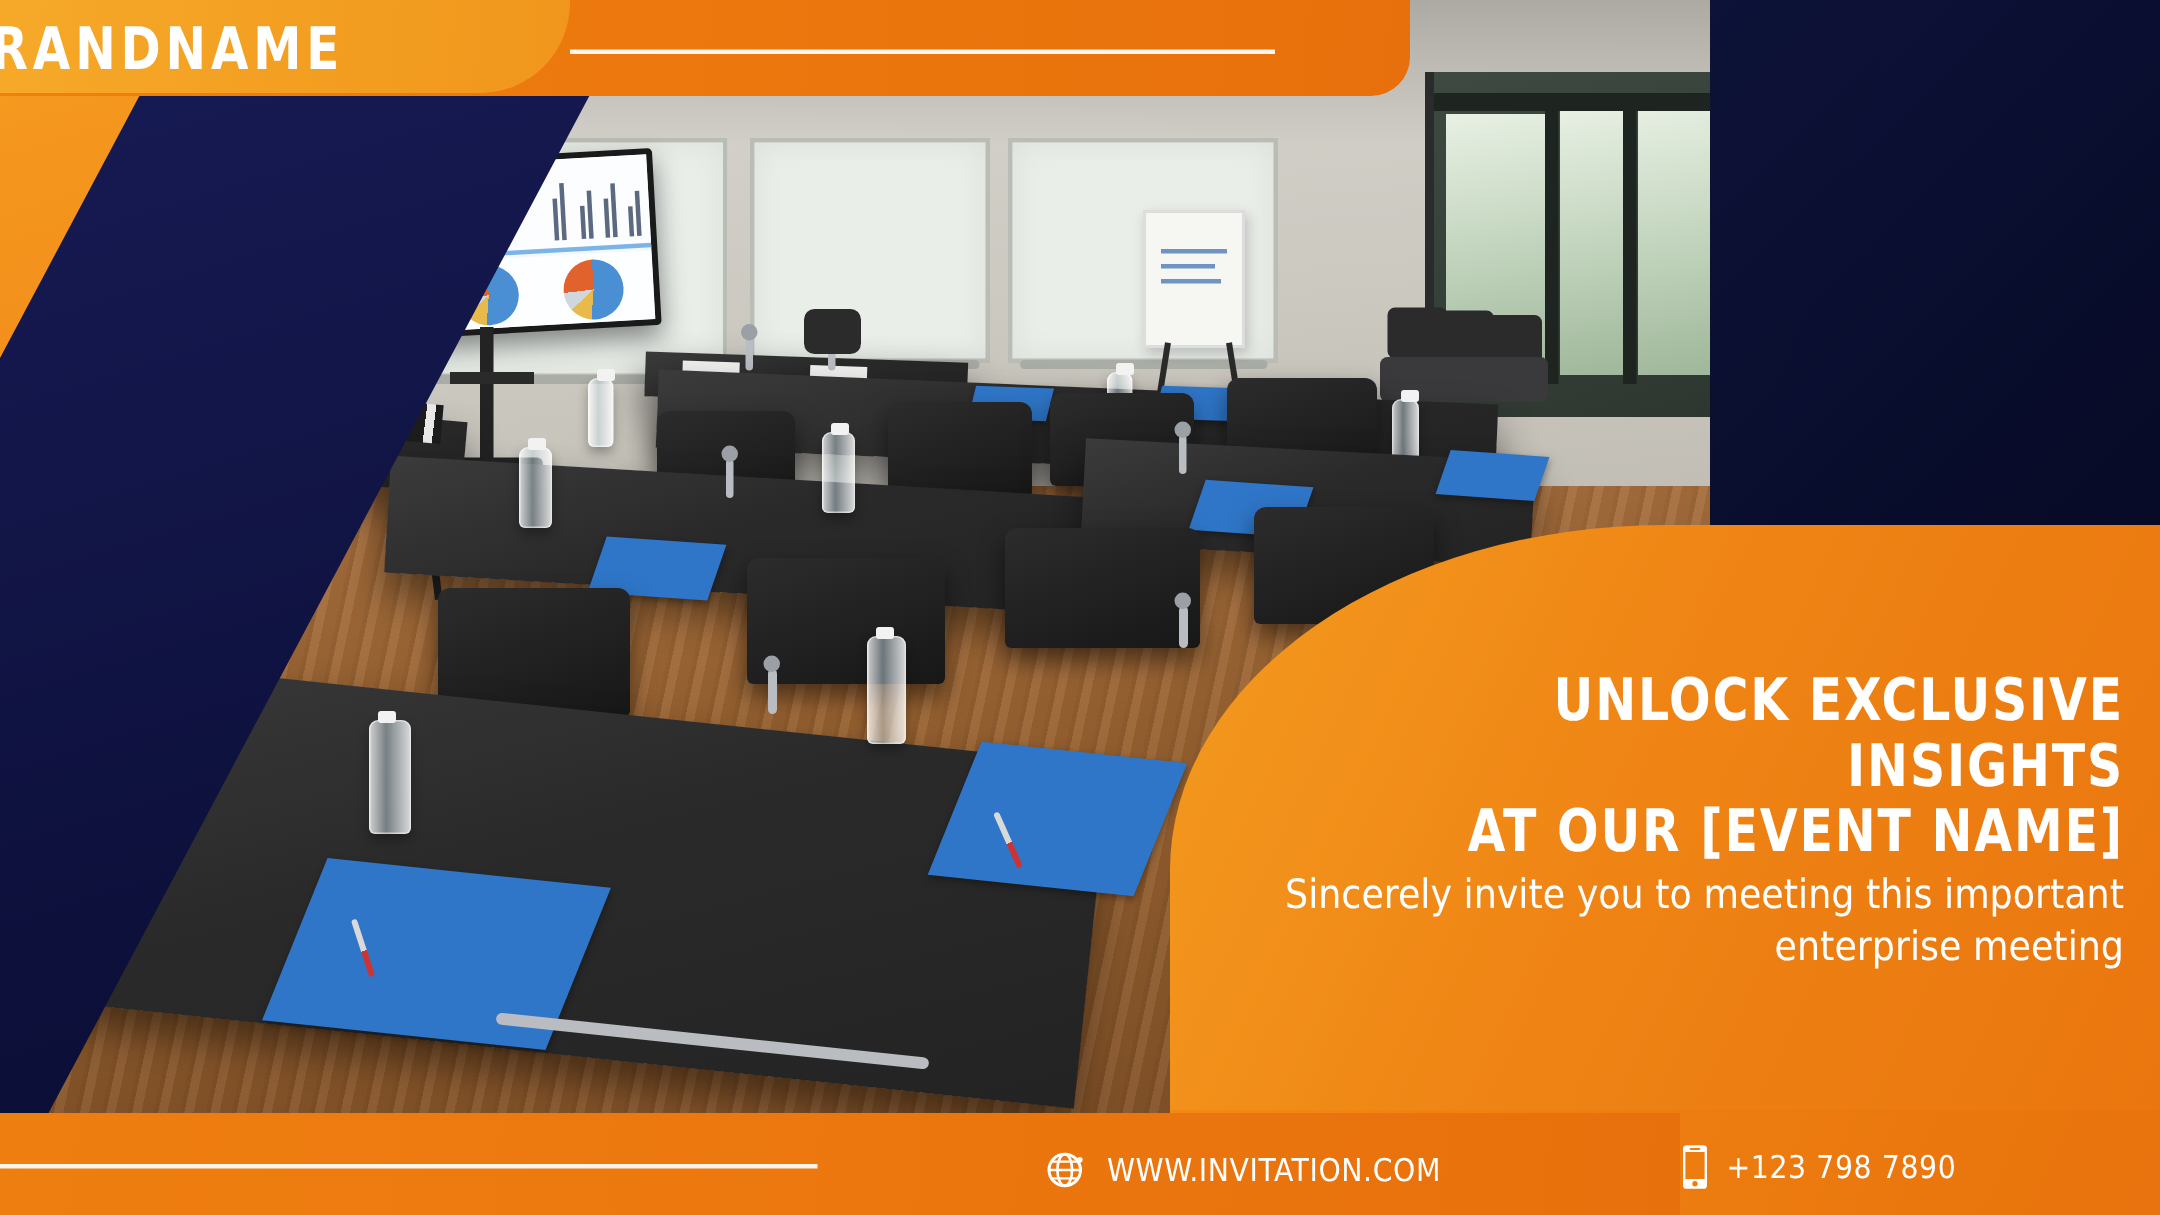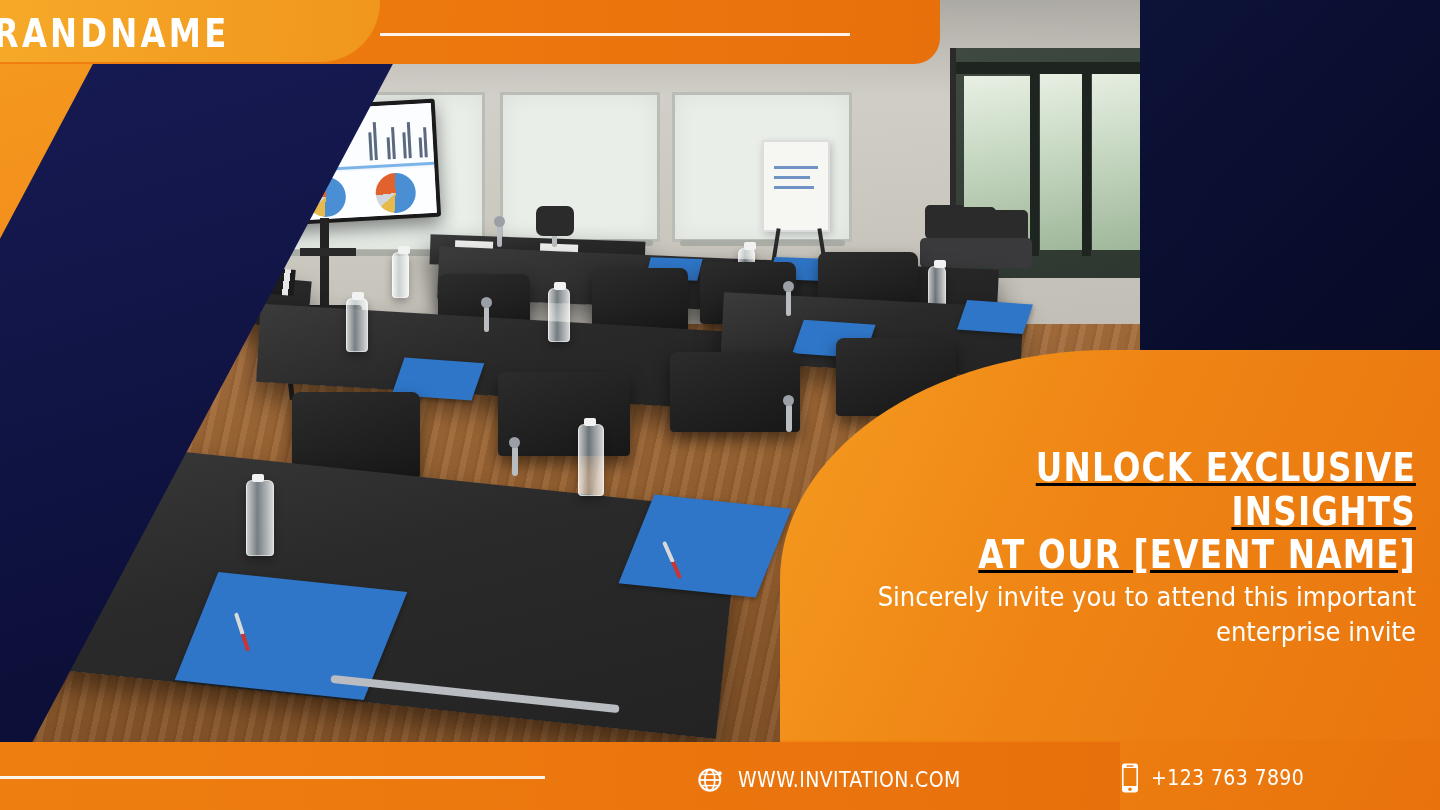--- a/index.html
+++ b/index.html
@@ -105,21 +105,21 @@
       border-top-left-radius:330px 230px;}
   .orange-panel-foot{right:0;bottom:0;width:660px;height:70px;
       background:linear-gradient(115deg,#f0850f,#e8700c);opacity:.55;}
 
   
   .title-block{position:absolute;right:20px;top:140px;width:420px;text-align:right;z-index:9;}
   .title-line{display:block;color:#fff;font-weight:700;font-size:62px;line-height:.97;
       letter-spacing:1px;font-family:"DejaVu Sans Condensed","Liberation Sans",sans-serif;
       transform:scaleX(.93);transform-origin:right center;}
 
-  .headline{position:absolute;right:24px;top:446px;width:600px;text-align:right;z-index:9;text-decoration:underline;}
+  .headline{position:absolute;right:24px;top:446px;width:600px;text-align:right;z-index:9;}
   .headline span{display:block;color:#fff;font-weight:700;font-size:39px;line-height:1.12;
       letter-spacing:1.3px;font-family:"DejaVu Sans Condensed","Liberation Sans",sans-serif;
       transform:scaleX(.93);transform-origin:right center;}
 
   .subtext{position:absolute;right:24px;top:580px;width:640px;text-align:right;z-index:9;
       color:#fff;font-size:27px;line-height:1.28;font-family:"DejaVu Sans Condensed","Liberation Sans",sans-serif;}
 
   
   .contact{position:absolute;bottom:16px;left:697px;display:flex;align-items:center;
       gap:13px;z-index:10;}
@@ -272,22 +272,22 @@
 
   <div class="shape orange-panel"></div>
   <div class="shape orange-panel-foot"></div>
 
   <div class="headline">
     <span>UNLOCK EXCLUSIVE INSIGHTS</span>
     <span>AT OUR  [EVENT NAME]</span>
   </div>
 
   <div class="subtext">
-    <div>Sincerely invite you to attend this important</div>
-    <div>enterprise invite</div>
+    <div>Sincerely invite you to meeting this important</div>
+    <div>enterprise meeting</div>
   </div>
 
   <div class="shape top-orange-band">
     <div class="top-band-line"></div>
   </div>
   <div class="shape brand-banner">
     <div class="brand-text">BRANDNAME</div>
   </div>
 
   <div class="shape bottom-orange-band">
@@ -306,16 +306,16 @@
     <span>WWW.INVITATION.COM</span>
   </div>
 
   <div class="contact2">
     <svg class="ic" width="20" height="32" viewBox="0 0 20 32">
       <rect x="2" y="1.5" width="16" height="29" rx="2.4" fill="#fff"></rect>
       <rect x="3.6" y="6" width="12.8" height="18" fill="#ee7d0f"></rect>
       <rect x="6.4" y="3.3" width="7.2" height="1.4" rx="0.7" fill="#ee7d0f"></rect>
       <circle cx="10" cy="27.2" r="1.8" fill="#ee7d0f"></circle>
     </svg>
-    <span>+123 763 7890</span>
+    <span>+123 798 7890</span>
   </div>
 
 </div>
 
 </body></html>

